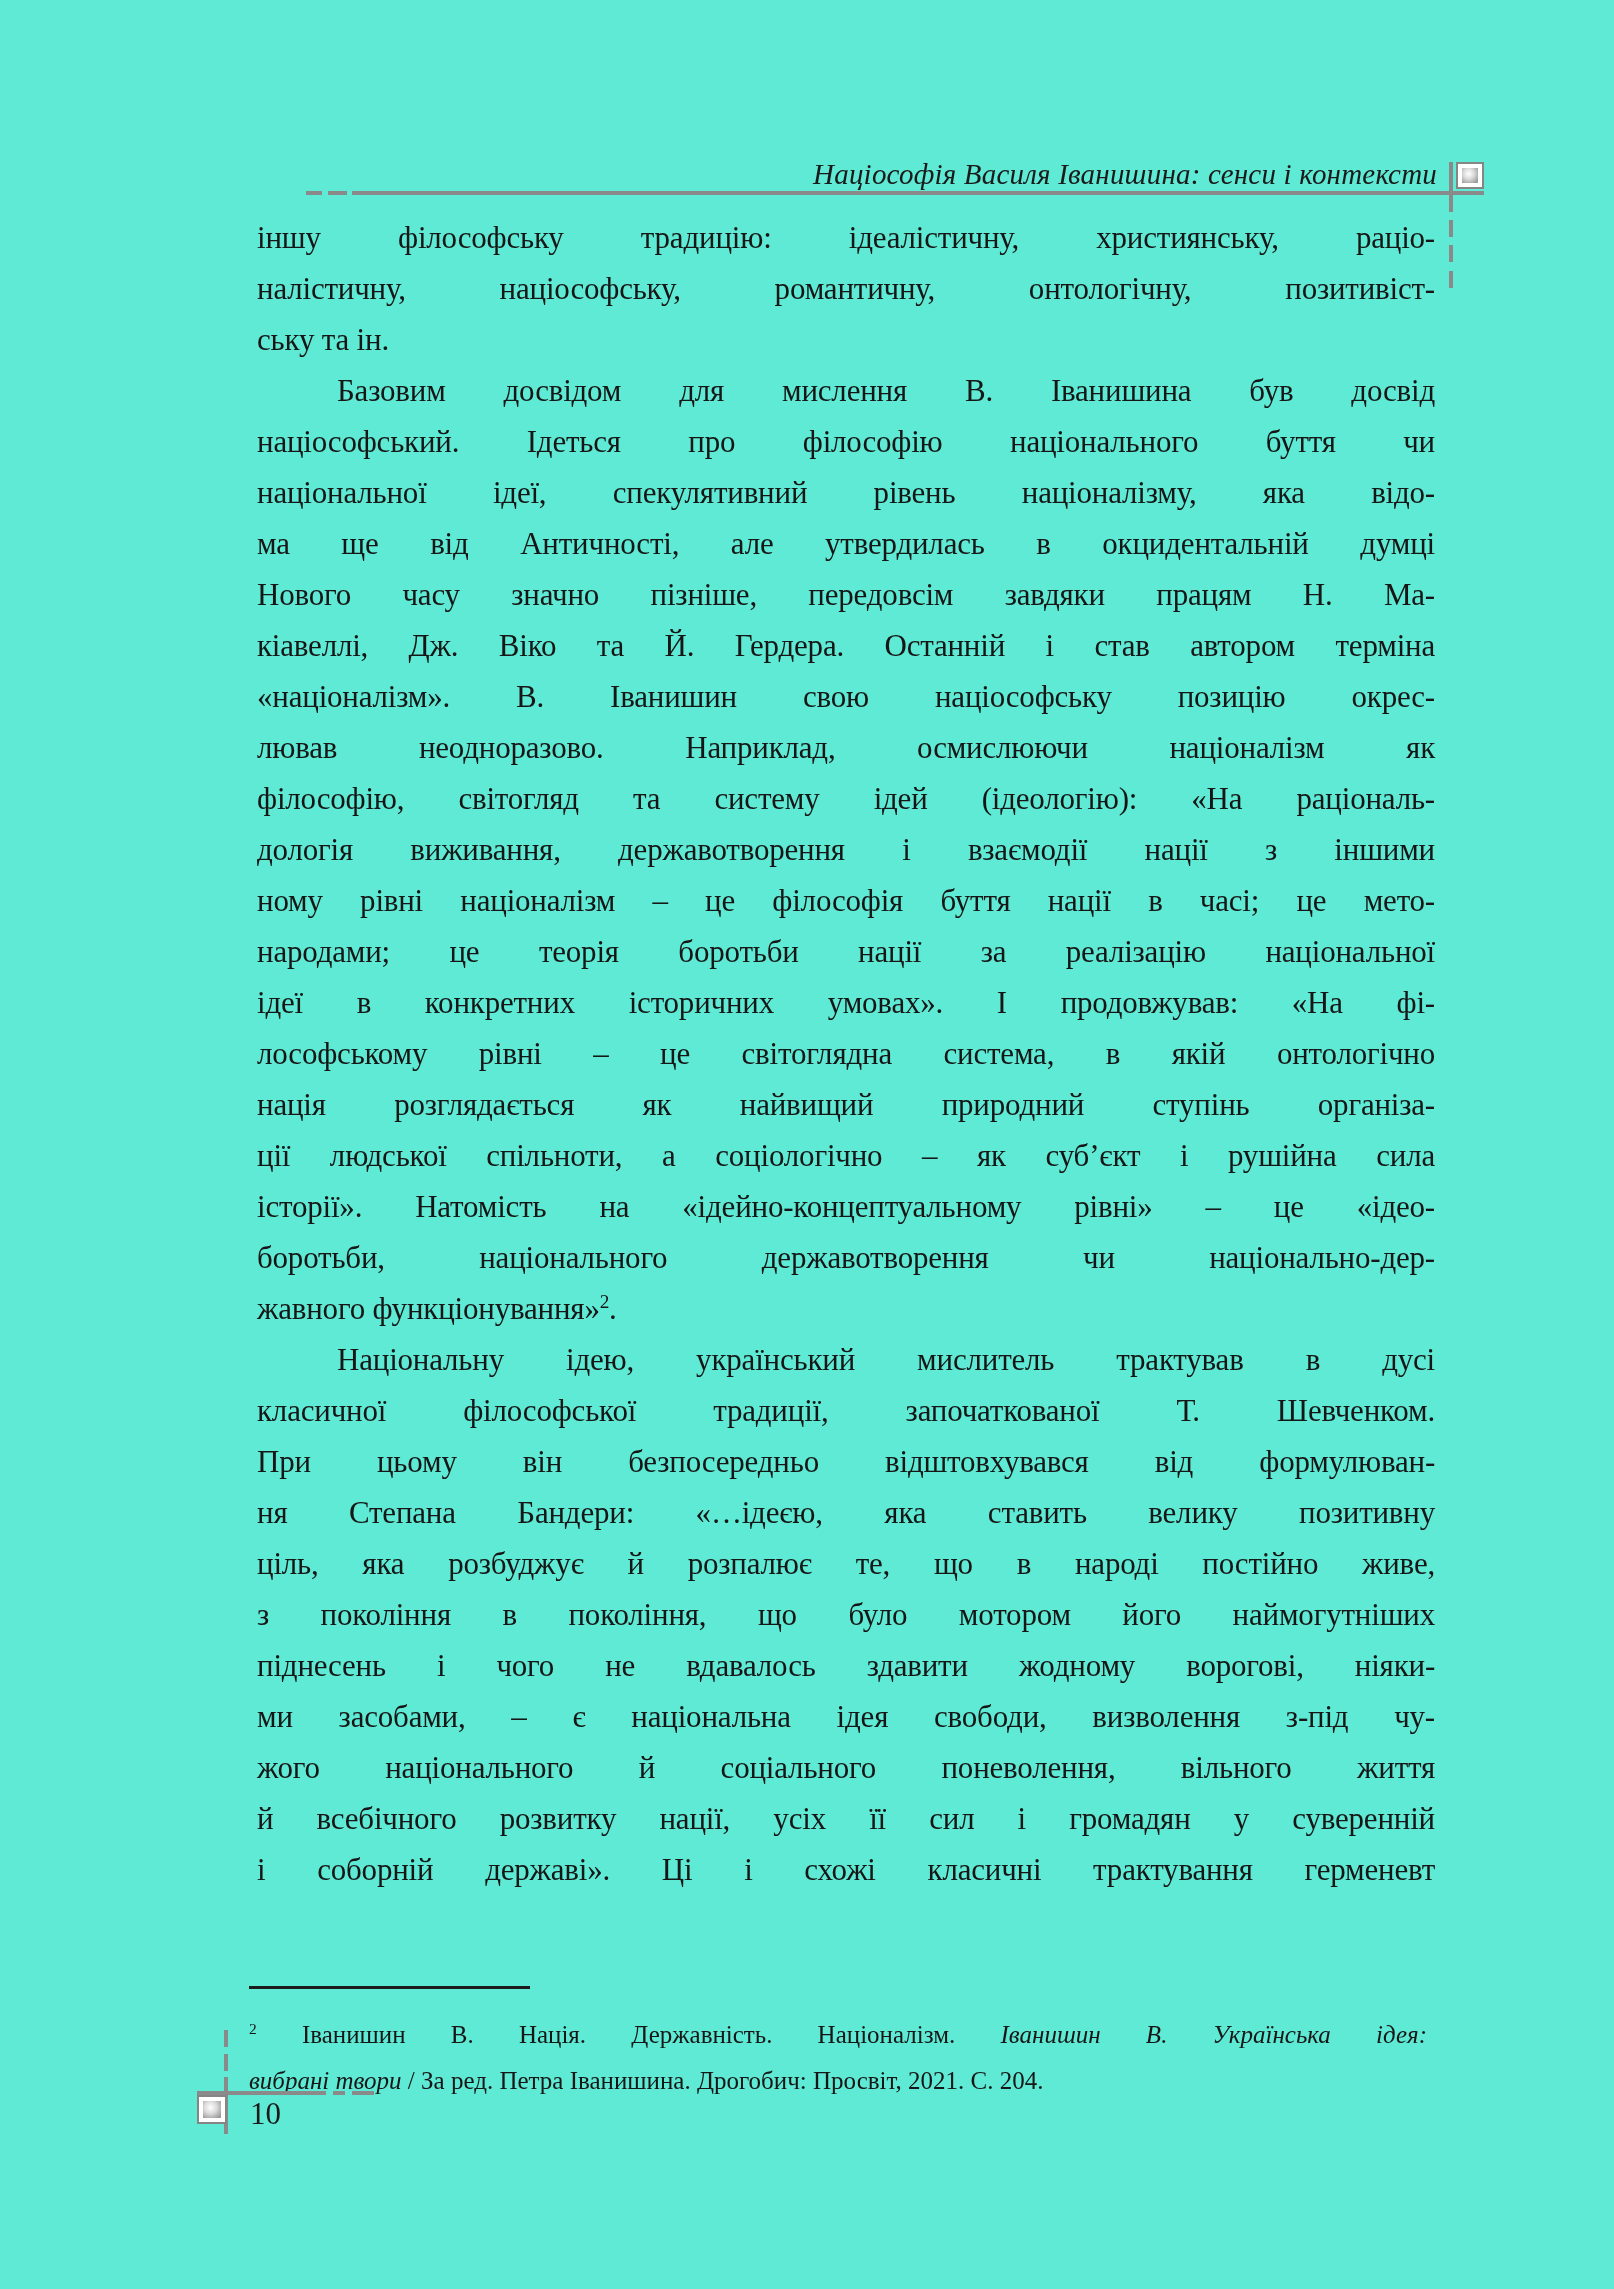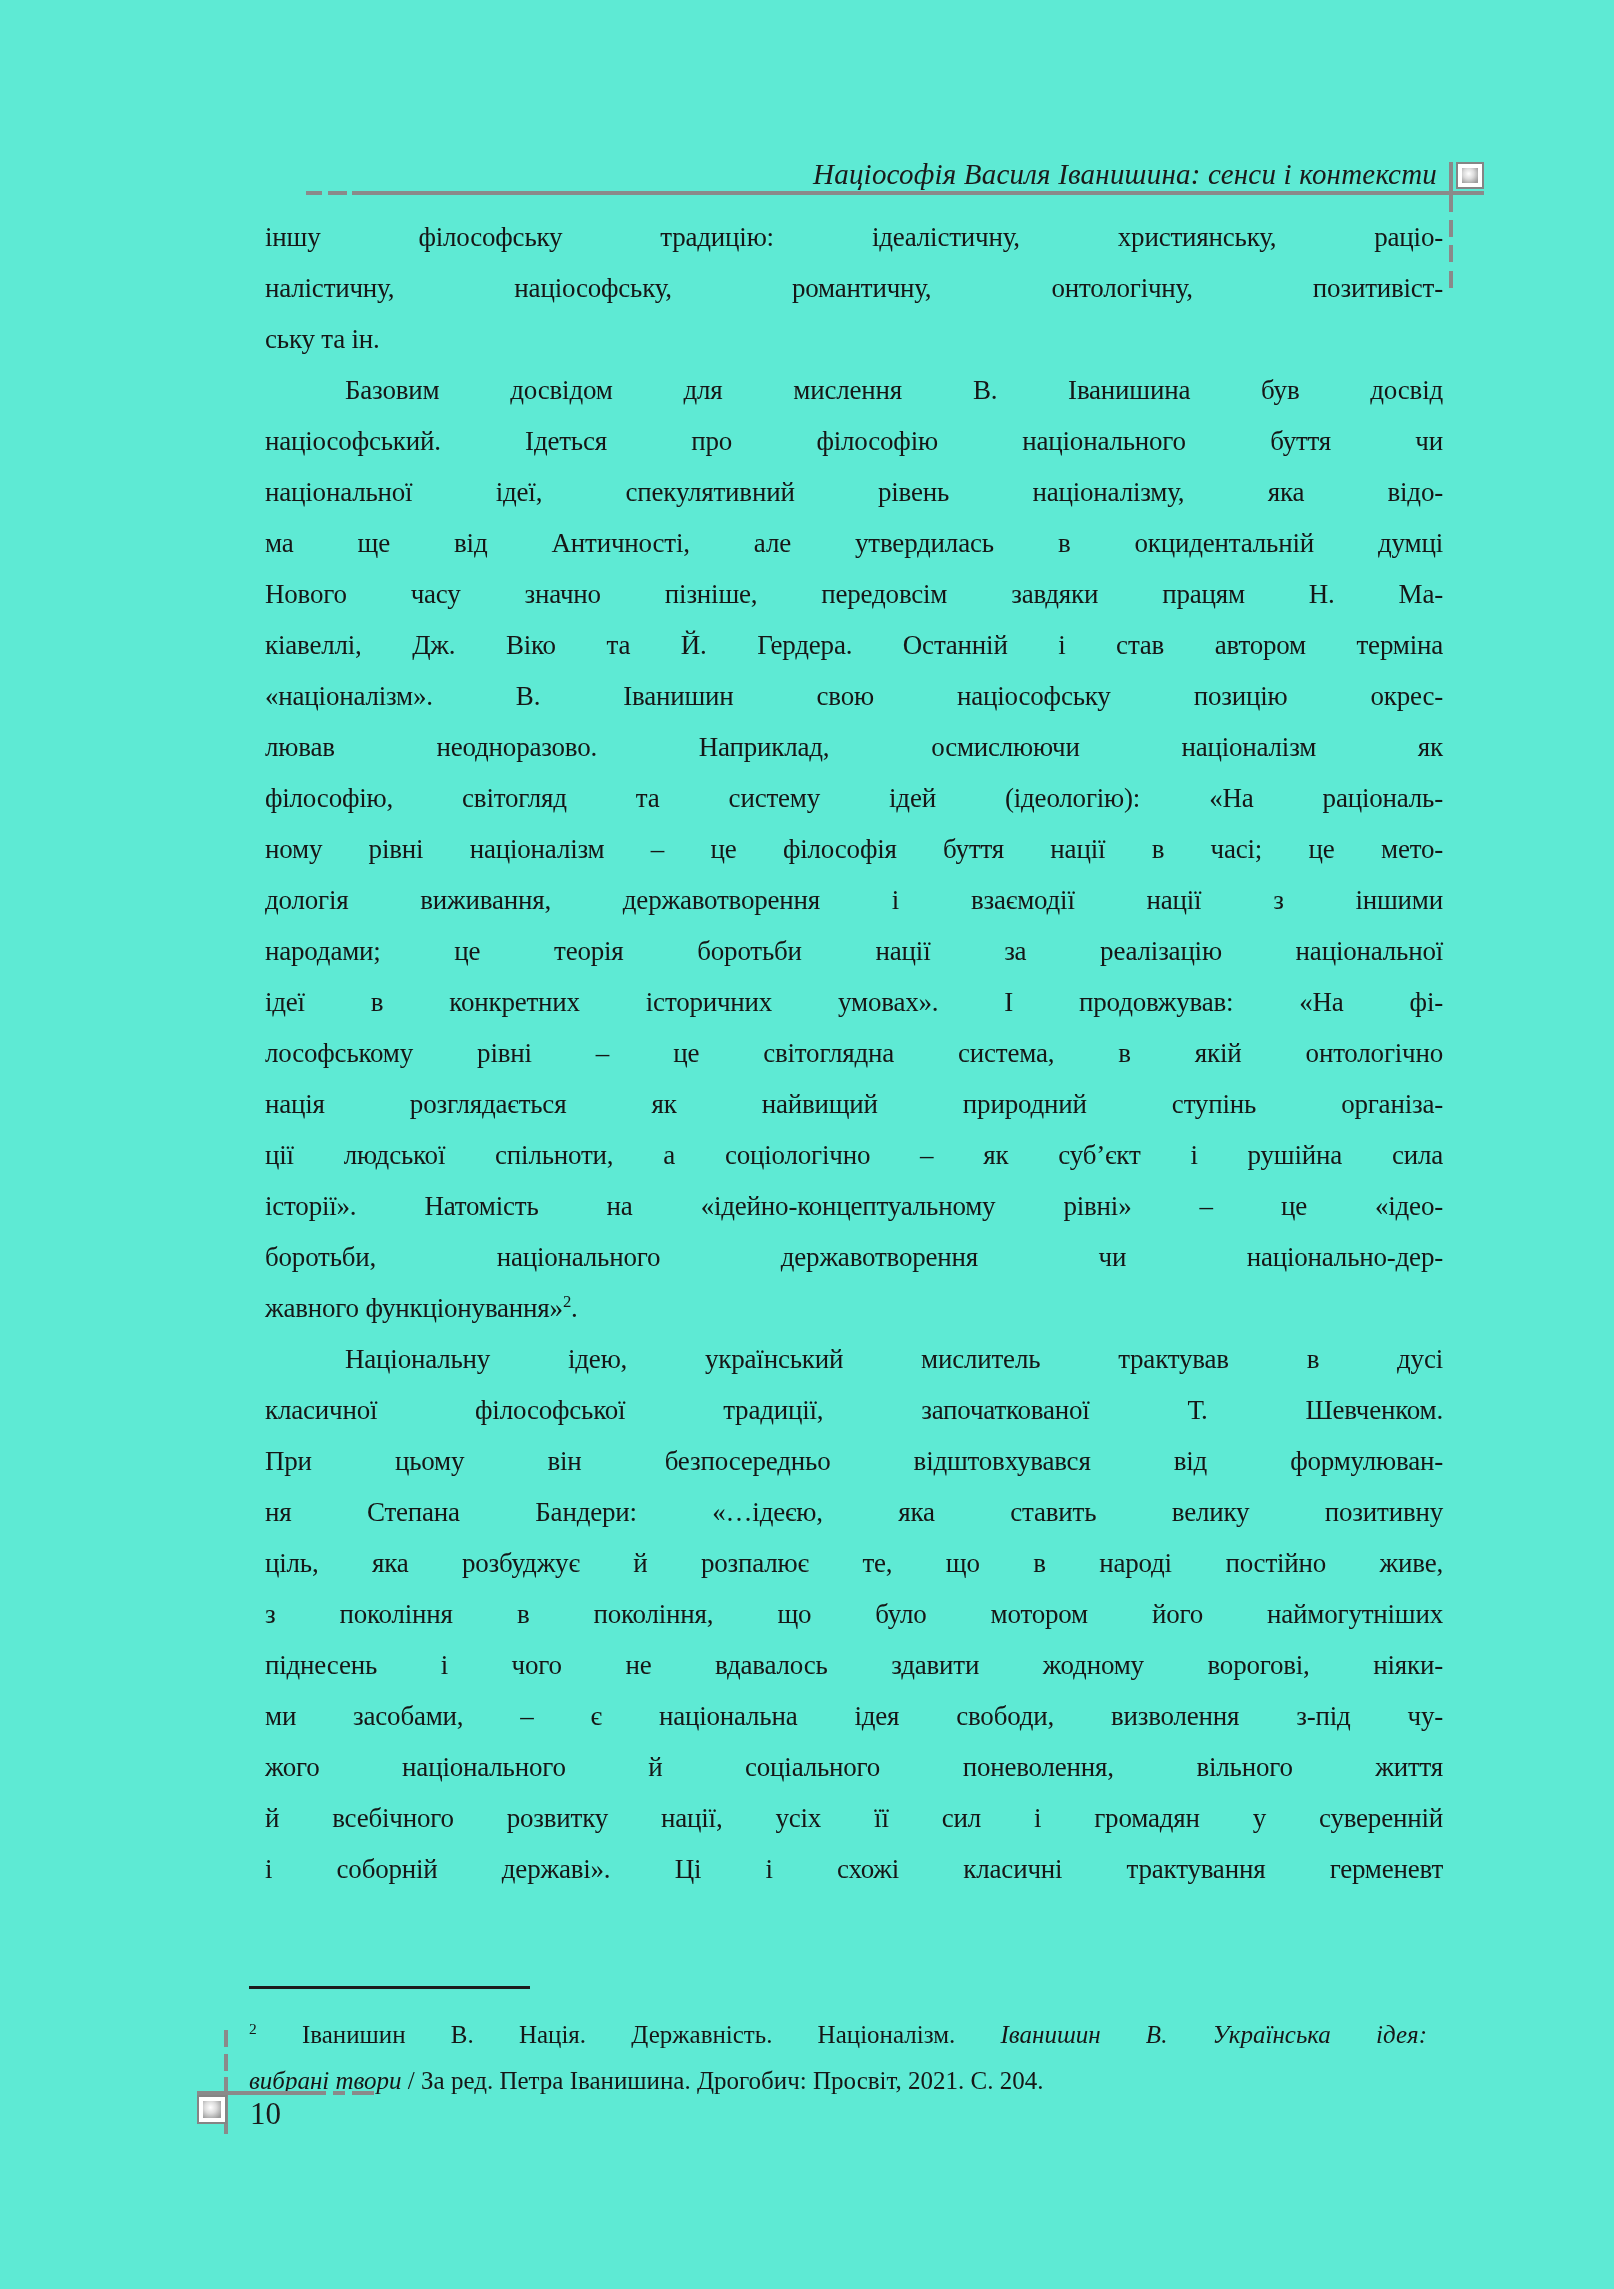--- a/index.html
+++ b/index.html
@@ -32,22 +32,22 @@
     border:2.8px solid #858585;
     background:#ffffff;
   }
   .ornament .core{
     position:absolute;inset:3.7px;
     background:radial-gradient(circle at 42% 38%, #ffffff 0%, #dcdcdc 40%, #9c9c9c 85%);
   }
   
   .body-text{
     position:absolute;
-    left:265px;top:212px;width:1178px;
-    font-size:27px;
+    left:257px;top:212px;width:1178px;
+    font-size:31px;
     letter-spacing:-0.2px;
   }
   .line{
     height:51px;line-height:51px;
     text-align:justify;
     text-align-last:justify;
     white-space:normal;
   }
   .line.flush{text-align-last:left;}
   .line.indent{text-indent:80px;}
@@ -97,22 +97,22 @@
       <div class="line flush">ську та ін.</div>
       <div class="line indent">Базовим досвідом для мислення В. Іванишина був досвід</div>
       <div class="line">націософський. Ідеться про філософію національного буття чи</div>
       <div class="line">національної ідеї, спекулятивний рівень націоналізму, яка відо-</div>
       <div class="line">ма ще від Античності, але утвердилась в окцидентальній думці</div>
       <div class="line">Нового часу значно пізніше, передовсім завдяки працям Н. Ма-</div>
       <div class="line">кіавеллі, Дж. Віко та Й. Гердера. Останній і став автором терміна</div>
       <div class="line">«націоналізм». В. Іванишин свою націософську позицію окрес-</div>
       <div class="line">лював неодноразово. Наприклад, осмислюючи націоналізм як</div>
       <div class="line">філософію, світогляд та систему ідей (ідеологію): «На раціональ-</div>
+      <div class="line">дологія виживання, державотворення і взаємодії нації з іншими</div>
       <div class="line">ному рівні націоналізм – це філософія буття нації в часі; це мето-</div>
-      <div class="line">дологія виживання, державотворення і взаємодії нації з іншими</div>
       <div class="line">народами; це теорія боротьби нації за реалізацію національної</div>
       <div class="line">ідеї в конкретних історичних умовах». І продовжував: «На фі-</div>
       <div class="line">лософському рівні – це світоглядна система, в якій онтологічно</div>
       <div class="line">нація розглядається як найвищий природний ступінь організа-</div>
       <div class="line">ції людської спільноти, а соціологічно – як суб’єкт і рушійна сила</div>
       <div class="line">історії». Натомість на «ідейно-концептуальному рівні» – це «ідео-</div>
       <div class="line">боротьби, національного державотворення чи національно-дер-</div>
       <div class="line flush"><span>жавного функціонування»</span><span class="sup">2</span><span>.</span></div>
       <div class="line indent">Національну ідею, український мислитель трактував в дусі</div>
       <div class="line">класичної філософської традиції, започаткованої Т. Шевченком.</div>

